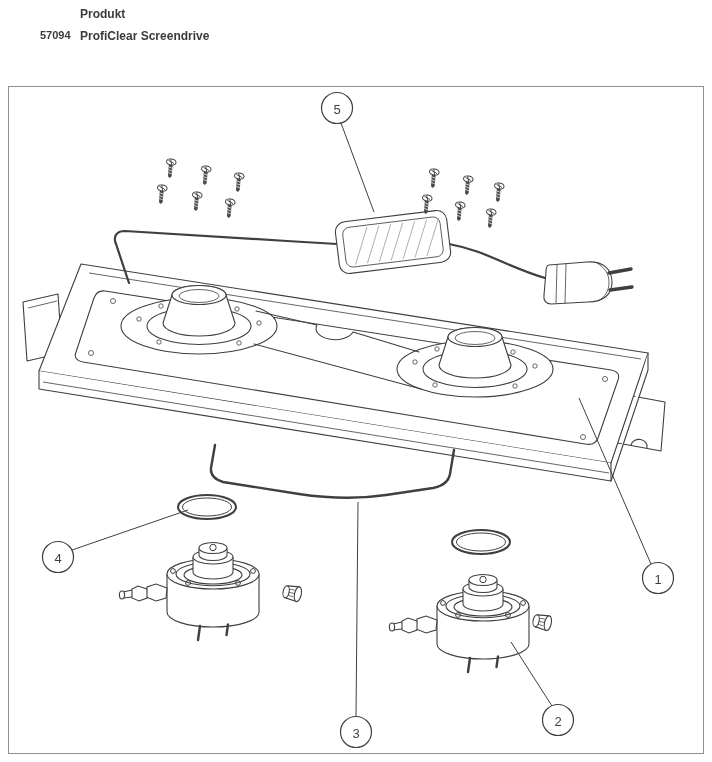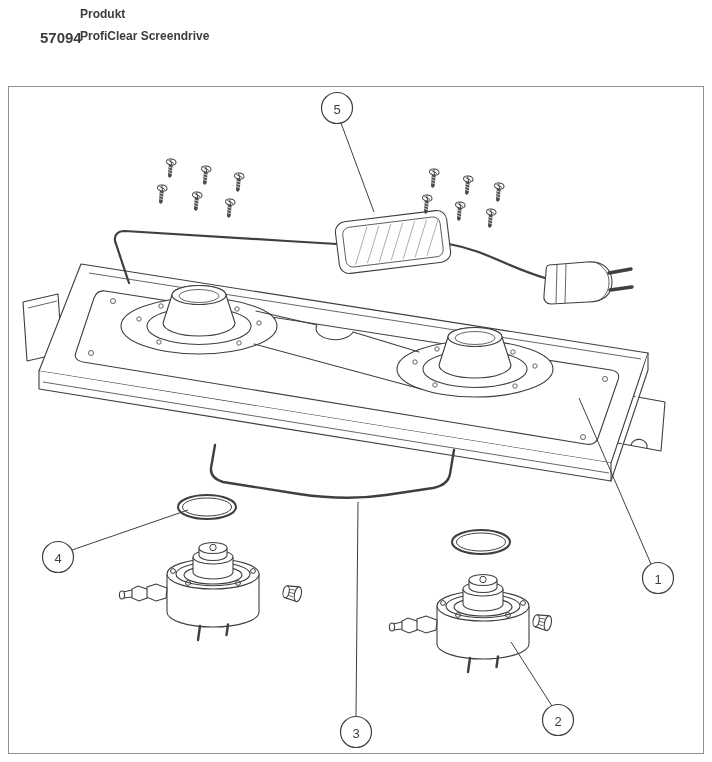--- a/index.html
+++ b/index.html
@@ -5,21 +5,21 @@
   * { margin:0; padding:0; box-sizing:border-box; }
   html,body { background:#ffffff; }
   body {
     width:712px; height:762px;
     font-family:"Liberation Sans", sans-serif;
     color:#3b3b3b;
   }
   .screen { position:relative; width:712px; height:762px; background:#fff; overflow:hidden; }
 
   .hdr-label { position:absolute; left:80px; top:7px;  font-size:12px; font-weight:bold; }
-  .art-no    { position:absolute; left:40px; top:29px; font-size:15px; font-weight:bold; }
+  .art-no    { position:absolute; left:40px; top:29px; font-size:11px; font-weight:bold; }
   .prod-name { position:absolute; left:80px; top:29px; font-size:12px; font-weight:bold;text-align:right; }
 
   .frame {
     position:absolute; left:8px; top:86px; width:696px; height:668px;
     border:1.5px solid #8f8f8f; background:#fff;
   }
   svg { display:block; }
 
   .ln   { fill:none; stroke:#3f3f3f; stroke-width:1.1; stroke-linecap:round; stroke-linejoin:round; }
   .fw   { fill:#ffffff; }

